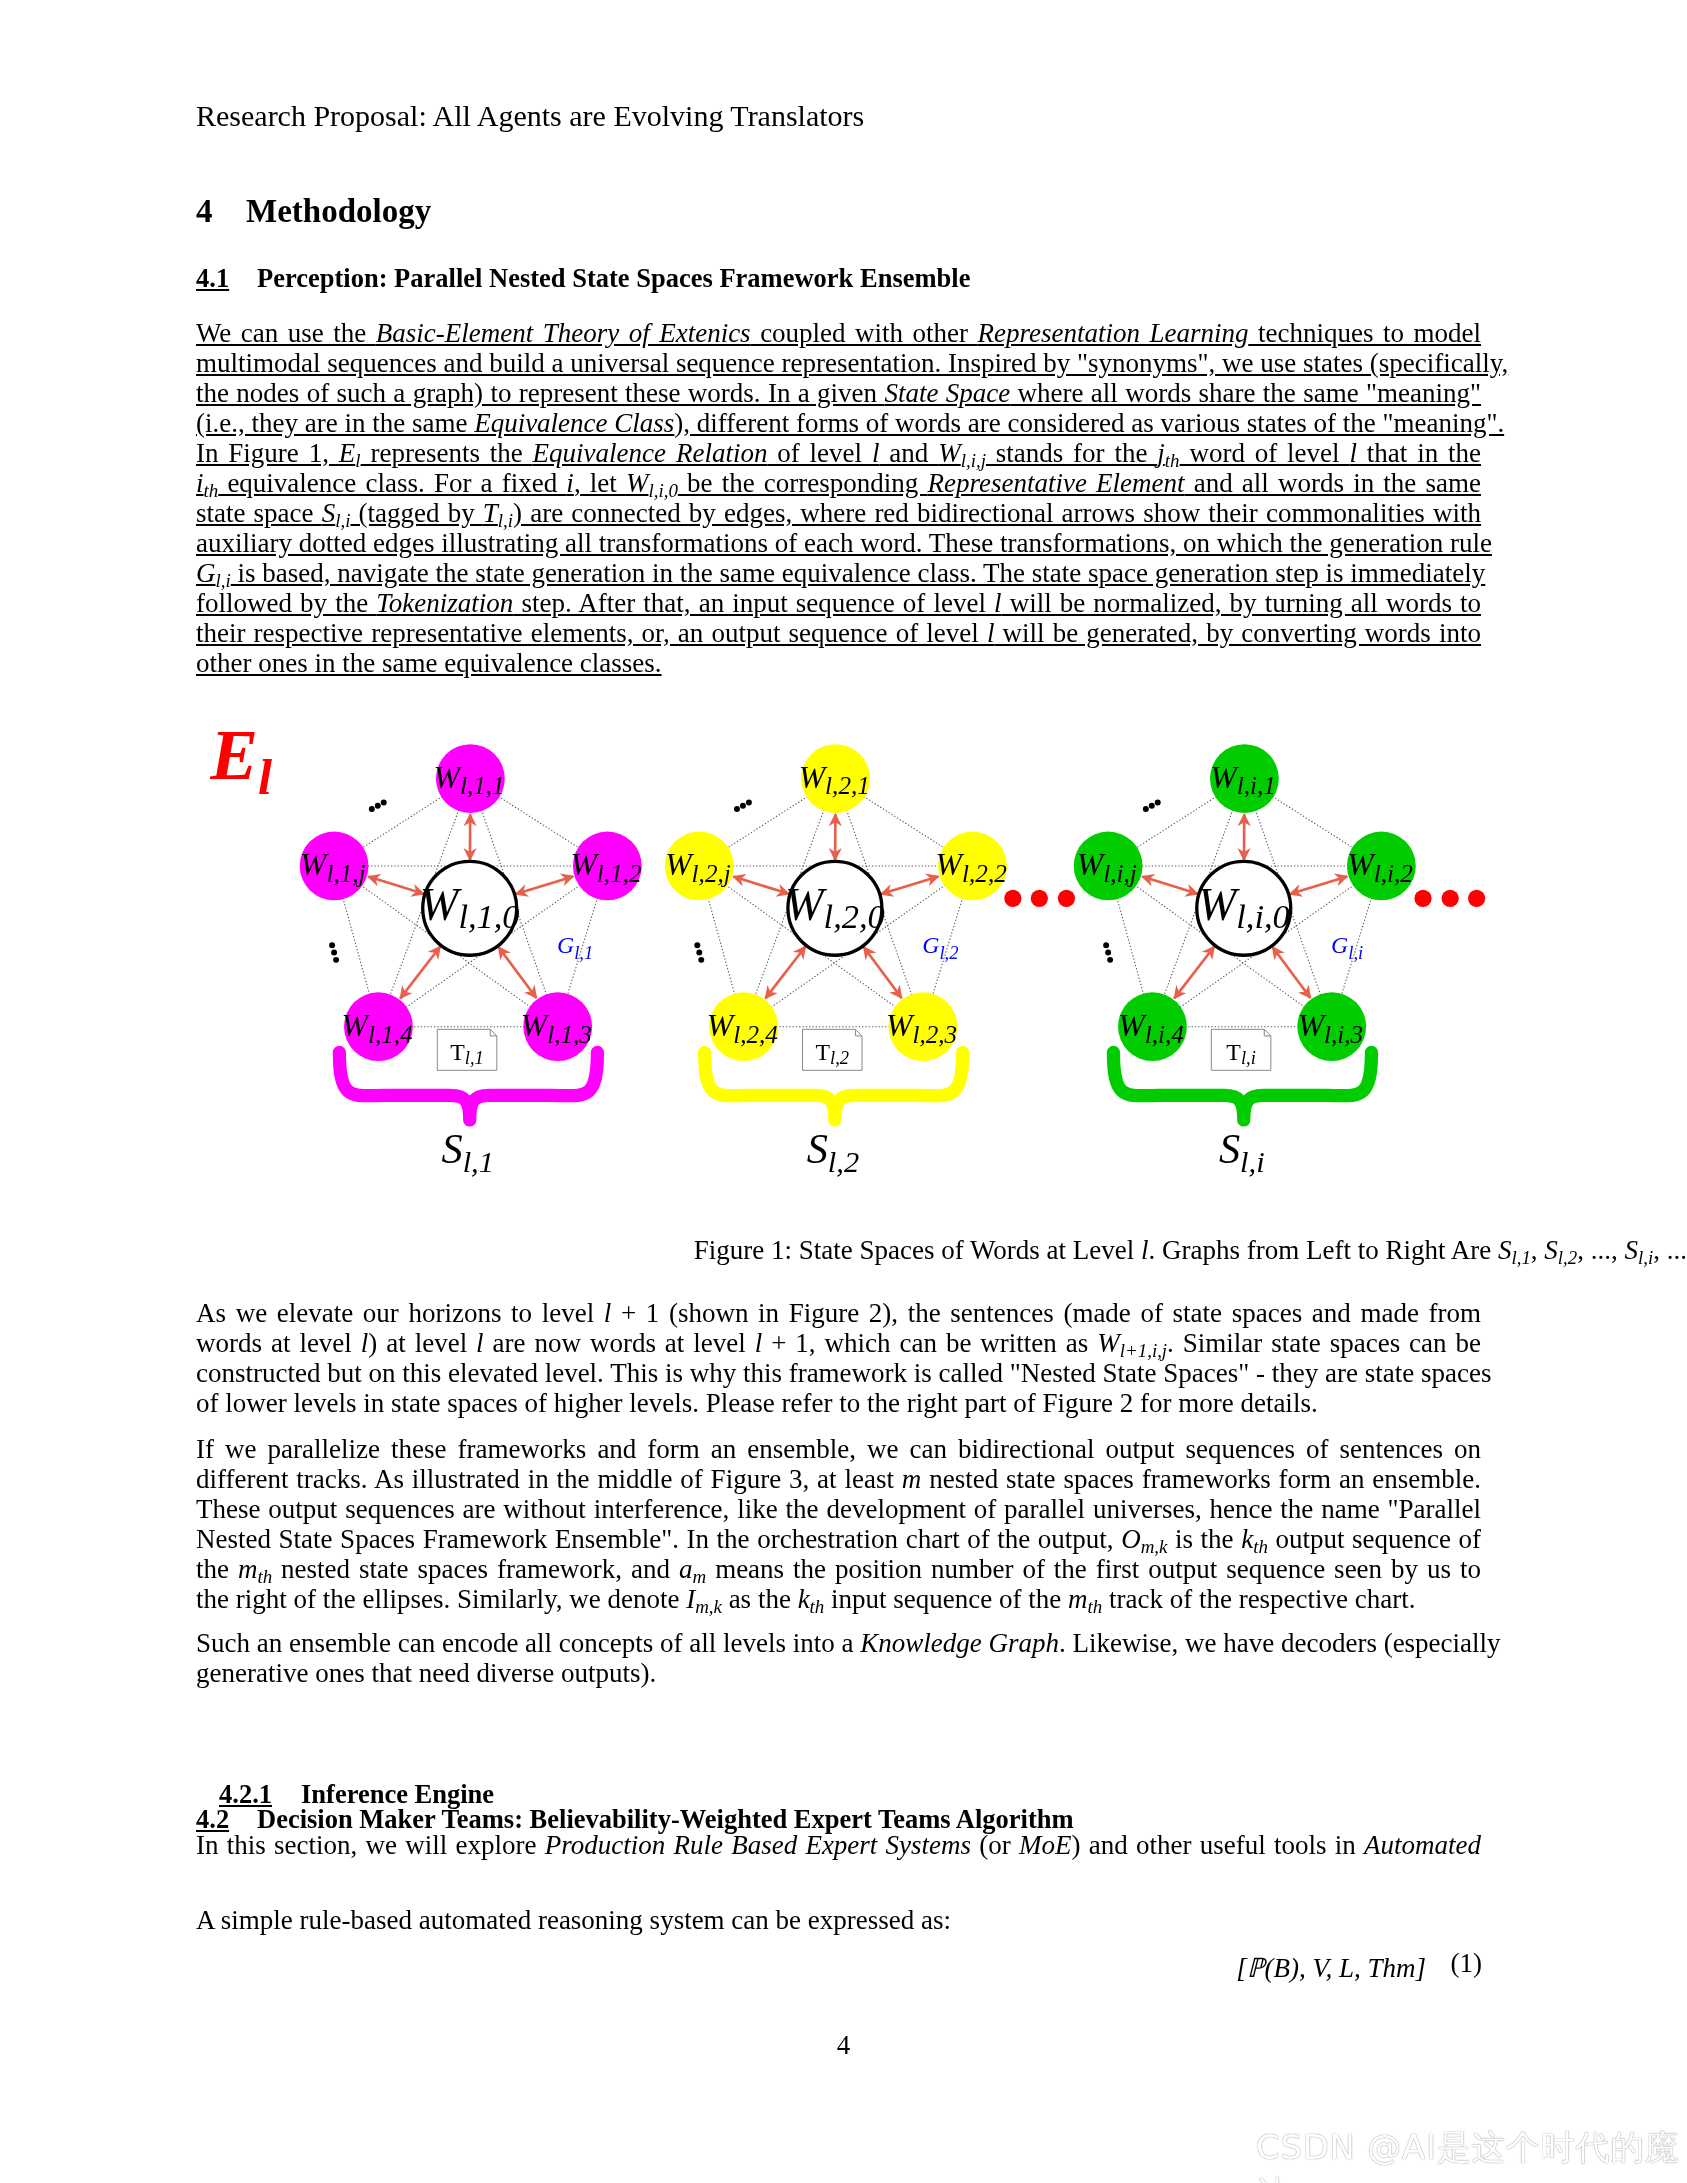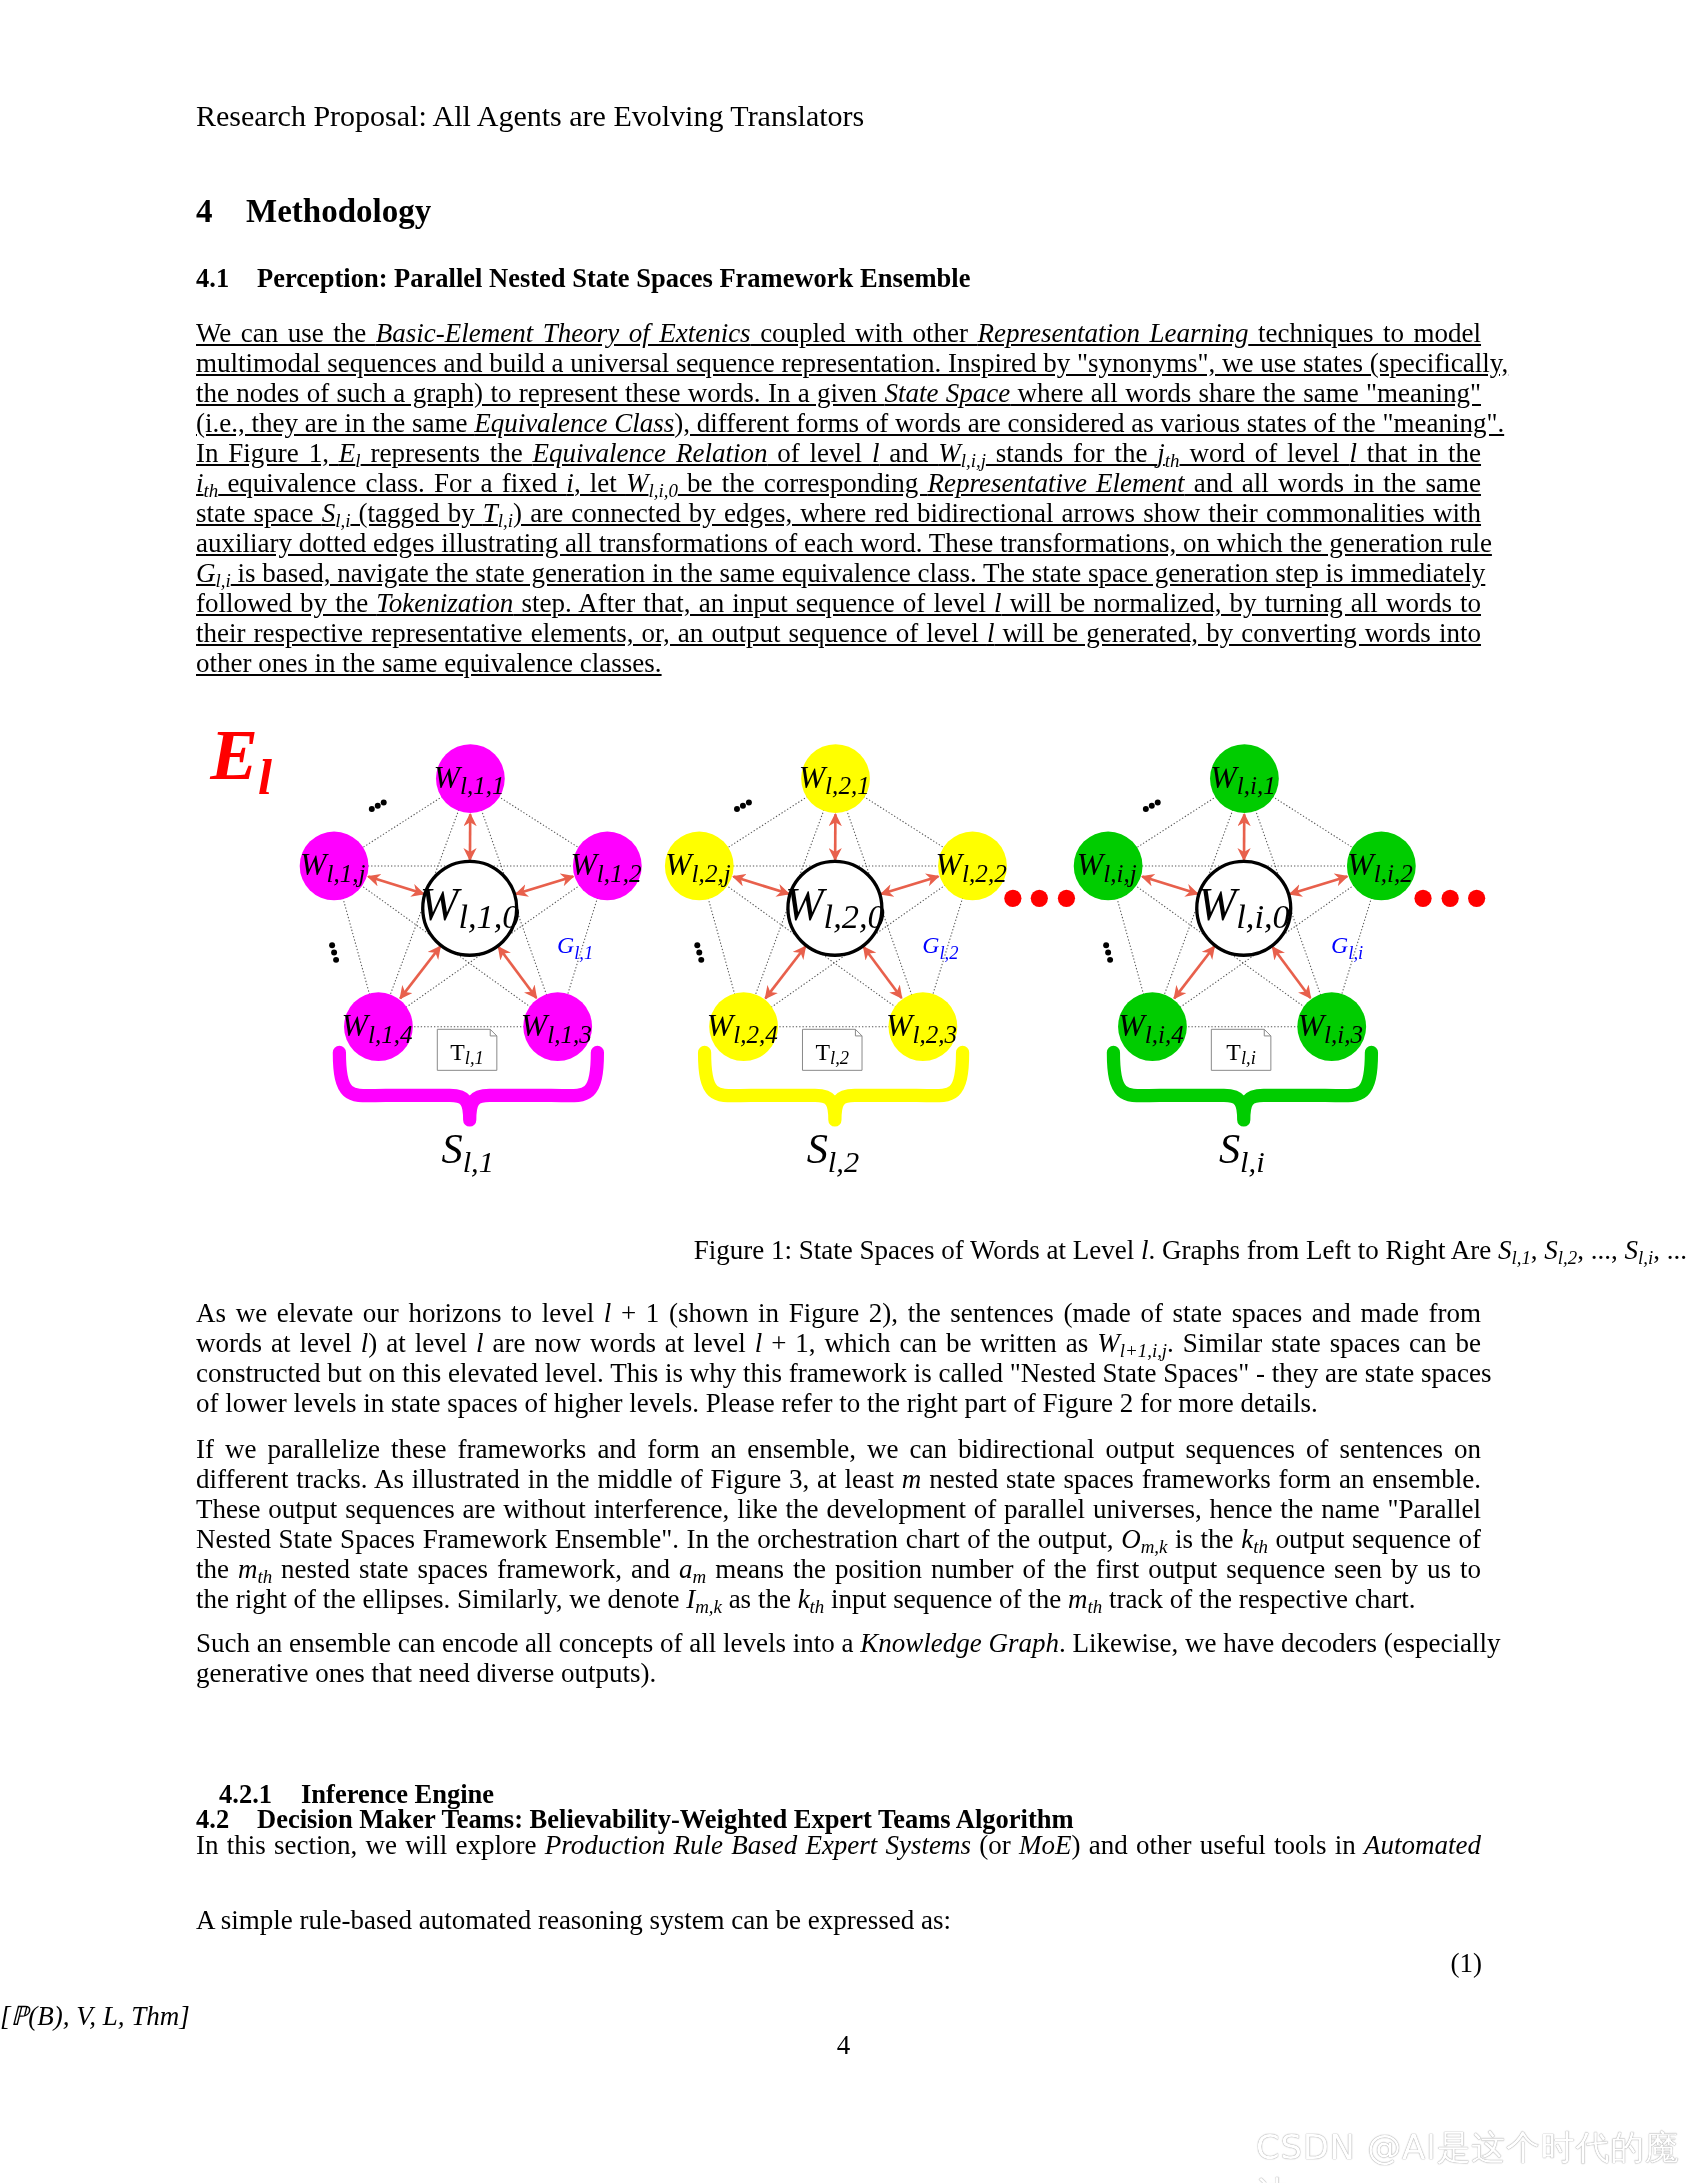--- a/index.html
+++ b/index.html
@@ -3,30 +3,30 @@
 <meta charset="utf-8">
 <style>
   html, body { margin:0; padding:0; background:#ffffff; }
   body { width:1687px; height:2183px; position:relative; overflow:hidden;
          font-family:"Liberation Serif","DejaVu Serif",serif; color:#000; }
   .abs { position:absolute; }
   .runhead { left:196px; top:99px; font-size:30px; }
   .h1 { left:196px; top:193px; font-size:33px; font-weight:bold; }
   .h1 .num { display:inline-block; width:50px; }
   .h2 { left:196px; font-size:26.5px; font-weight:bold; }
-  .h2 .num { display:inline-block; width:61px; }
+  .h2 .num { display:inline-block; width:61px;text-decoration:underline; }
   .h3 .num { display:inline-block; width:82px;margin-left:23px; }
   .para { left:196px; width:1285px; font-size:27px; line-height:30px; text-align:justify; }
   .para .line { display:block; text-align:justify; text-align-last:justify; white-space:nowrap; }
   .para .line.last { text-align-last:left; }
   i, .it { font-style:italic; }
   .math { font-style:italic; }
   sub { font-size:0.7em; vertical-align:-0.25em; line-height:0; }
   .caption { left:0; width:1687px; top:1235px; text-align:right; font-size:27px; }
-  .equation { left:0; width:1426px; top:1948px; text-align:left; font-size:27px;margin-top:48px; }
+  .equation { left:0; width:1426px; top:1948px; text-align:right; font-size:27px; }
   .eqnum { left:1442px; top:1948px; font-size:27px; width:40px; text-align:right; }
   .pagenum { left:0; width:1687px; top:2030px; text-align:center; font-size:27px; }
   .watermark { left:1256px; top:2125px; font-size:34px; color:#ffffff;
                font-family:"DejaVu Sans","Liberation Sans",sans-serif;
                text-shadow: 0 0 1.3px #9a9a9a, 0 0 0.7px #9a9a9a; letter-spacing:0.7px; }
   svg.figure { position:absolute; left:0; top:701px; }
   .node-label { font-family:"Liberation Serif","DejaVu Serif",serif; font-style:italic; }
 </style>
 </head>
 <body>

